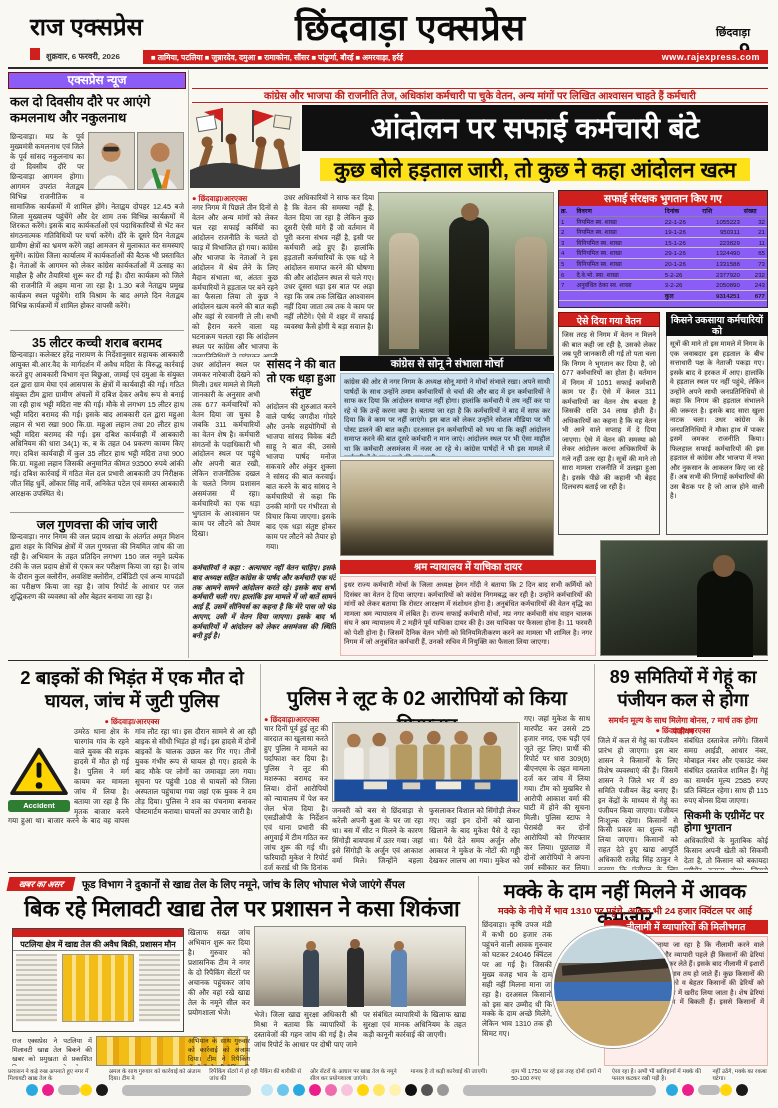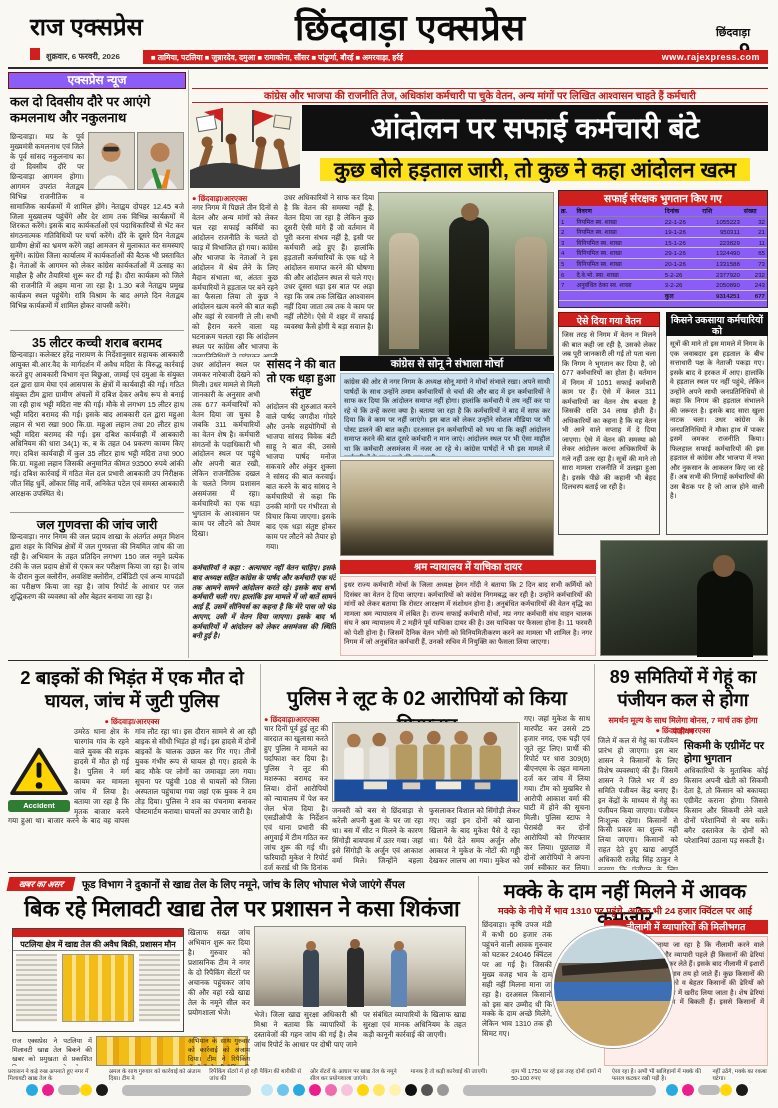--- a/index.html
+++ b/index.html
@@ -285,20 +285,21 @@
   </div>
   <div class="abs bt" style="left:524px;top:714px;width:66px;height:156px;">गए। जहां मुकेश के साथ मारपीट कर उससे 25 हजार नगद, एक घड़ी एवं जूते लूट लिए। प्रार्थी की रिपोर्ट पर धारा 309(6) बीएनएस के तहत मामला दर्ज कर जांच में लिया गया। टीम को मुखबिर से आरोपी आकाश वर्मा की घाटी में होने की सूचना मिली। पुलिस स्टाफ ने घेराबंदी कर दोनों आरोपियों को गिरफ्तार कर लिया। पूछताछ में दोनों आरोपियों ने अपना जुर्म स्वीकार कर लिया। आरोपियों से पूछताछ के बाद लूटे हुए 25 हजार रुपए, घड़ी और जूते सहित मशरूका जब्त कर ली है। आरोपियों को न्यायालय में पेश कर जेल भेज दिया है।</div>
 
   <div class="vr" style="left:594px;top:664px;height:206px;"></div>
 
   <div class="abs hl" style="left:598px;top:666px;width:170px;font-size:18px;line-height:1.25;text-align:center;">89 समितियों में गेहूं का पंजीयन कल से होगा</div>
   <div class="abs khead" style="left:598px;top:714px;width:170px;font-size:8px;color:#c41e1e;">समर्थन मूल्य के साथ मिलेगा बोनस, 7 मार्च तक होगा पंजीयन</div>
   <div class="abs byline" style="left:598px;top:725px;width:170px;text-align:center;">● छिंदवाड़ा/आरएक्स</div>
   <div class="abs bt" style="left:598px;top:736px;width:80px;height:134px;">जिले में कल से गेहूं का पंजीयन प्रारंभ हो जाएगा। इस बार शासन ने किसानों के लिए विशेष व्यवस्थाएं की हैं। जिसमें शासन ने जिले भर में 89 समिति पंजीयन केंद्र बनाए हैं। इन केंद्रों के माध्यम से गेहूं का पंजीयन किया जाएगा। पंजीयन निःशुल्क रहेगा। किसानों से किसी प्रकार का शुल्क नहीं लिया जाएगा। किसानों को राहत देते हुए खाद्य आपूर्ति अधिकारी राजेंद्र सिंह ठाकुर ने बताया कि पंजीयन के लिए जमीन</div>
   <div class="abs" style="left:684px;top:736px;width:84px;height:134px;overflow:hidden;">
+    <div class="bt">संबंधित दस्तावेज लगेंगे। जिसमें समग्र आईडी, आधार नंबर, मोबाइल नंबर और एकाउंट नंबर संबंधित दस्तावेज शामिल हैं। गेहूं का समर्थन मूल्य 2585 रुपए प्रति क्विंटल रहेगा। साथ ही 115 रुपए बोनस दिया जाएगा।</div>
     <div class="hl" style="font-size:10.5px;line-height:1.2;margin:3px 0 2px;">सिकमी के एग्रीमेंट पर होगा भुगतान</div>
     <div class="bt">अधिकारियों के मुताबिक कोई किसान अपनी खेती को सिकमी देता है, तो किसान को बकायदा एग्रीमेंट कराना होगा। जिससे किसान और सिकमी लेने वाले दोनों परेशानियों से बच सकें। बगैर दस्तावेज के दोनों को परेशानियां उठाना पड़ सकती है।</div>
   </div>
 
   <div class="hr" style="left:8px;top:872px;width:760px;height:1px;"></div>
 
   <div class="abs" style="left:8px;top:877px;width:66px;height:14px;background:#d0201d;color:#fff;font-weight:bold;font-style:italic;font-size:8.5px;text-align:center;line-height:14px;transform:skewX(-12deg);">खबर का असर</div>
   <div class="abs hl" style="left:82px;top:877px;width:394px;font-size:10.5px;">फूड विभाग ने दुकानों से खाद्य तेल के लिए नमूने, जांच के लिए भोपाल भेजे जाएंगे सैंपल</div>
   <div class="abs clip" style="left:12px;top:928px;width:172px;height:104px;">
     <div class="redbar" style="height:8px;"></div>

